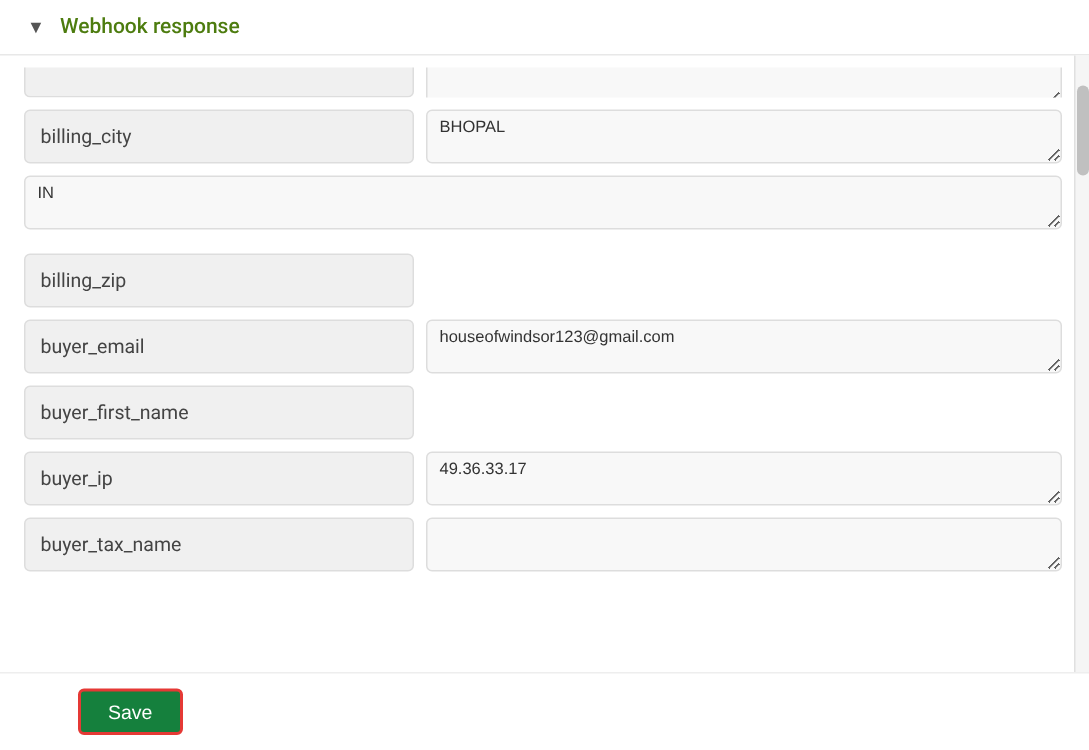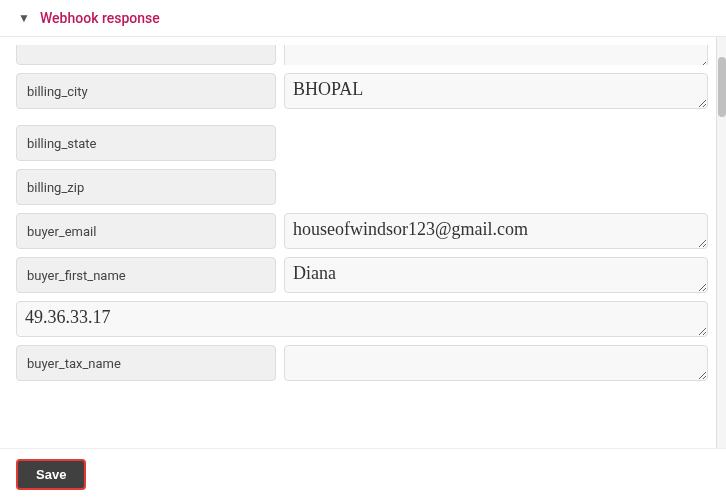--- a/index.html
+++ b/index.html
@@ -29,21 +29,21 @@
       display: flex;
       align-items: center;
       justify-content: center;
       margin-right: 8px;
       color: #555;
       font-size: 12px;
     }
     .section-title {
       font-size: 14px;
       font-weight: 500;
-      color: #be185d;
+      color: #4d7c0f;
     }
     .content-area {
       display: flex;
       height: calc(100% - 46px);
       position: relative;
     }
     .fields-container {
       flex: 1;
       overflow-y: auto;
       padding: 8px 16px;
@@ -82,44 +82,45 @@
       height: 36px;
       display: flex;
       align-items: center;
     }
     .field-value {
       flex: 1;
       background: #f8f8f8;
       border: 1px solid #ddd;
       border-radius: 4px;
       padding: 5px 8px;
-      font-size: 18px;
+      font-size: 11px;
       color: #333;
       min-height: 36px;
       resize: vertical;
-      font-family: Liberation Serif, serif;
+      font-family: Liberation Sans, sans-serif;
     }
     .bottom-bar {
       padding: 10px 16px;
       background: #fff;
       border-top: 1px solid #eee;
       position: absolute;
       bottom: 0;
       left: 0;
       right: 0;
     }
     .save-button {
-      background: #404040;
+      background: #15803d;
       color: #fff;
       border: 2px solid #e53935;
       border-radius: 4px;
       padding: 6px 18px;
       font-size: 13px;
-      font-weight: 700;
+      font-weight: 400;
       cursor: pointer;
+      margin-left: 36px;
     }
     
     .partial-row {
       display: flex;
       align-items: flex-start;
       margin-bottom: 8px;
       gap: 8px;
       overflow: hidden;
       height: 20px;
     }
@@ -168,36 +169,36 @@
         <div class="partial-key"></div>
         <textarea class="partial-value" style=""></textarea>
       </div>
 
       <div id="fields-list">
           <div class="field-row">
             <div class="field-key">billing_city</div>
             <textarea class="field-value" rows="1" style="">BHOPAL</textarea>
           </div>
           <div class="field-row">
-          </div>
-          <div class="field-row">
-            <div class="field-key">billing_state</div>
+            <textarea class="field-value" rows="1" style="">IN</textarea>
+          </div>
+          <div class="field-row">
           </div>
           <div class="field-row">
             <div class="field-key">billing_zip</div>
           </div>
           <div class="field-row">
             <div class="field-key">buyer_email</div>
             <textarea class="field-value" rows="1" style="">houseofwindsor123@gmail.com</textarea>
           </div>
           <div class="field-row">
             <div class="field-key">buyer_first_name</div>
-            <textarea class="field-value" rows="1" style="">Diana</textarea>
-          </div>
-          <div class="field-row">
+          </div>
+          <div class="field-row">
+            <div class="field-key">buyer_ip</div>
             <textarea class="field-value" rows="1" style="">49.36.33.17</textarea>
           </div>
           <div class="field-row">
             <div class="field-key">buyer_tax_name</div>
             <textarea class="field-value" rows="1" style=""></textarea>
           </div>
         </div>
 
     </div>
 

